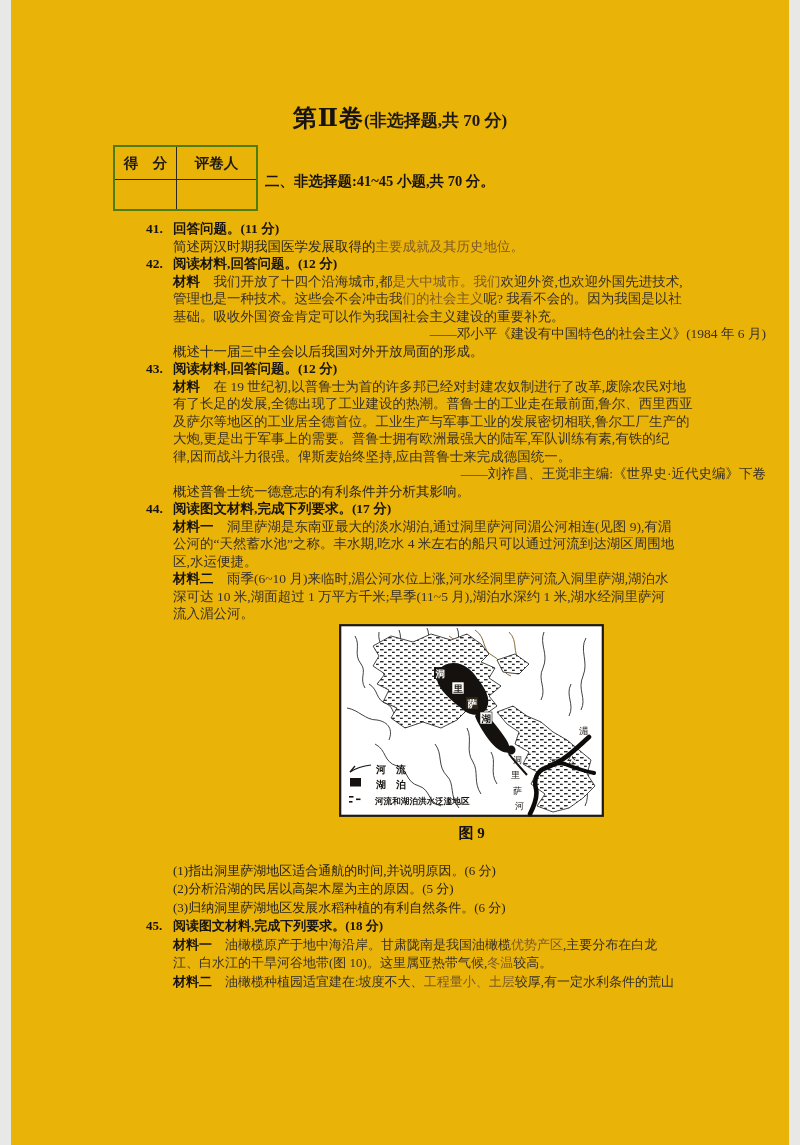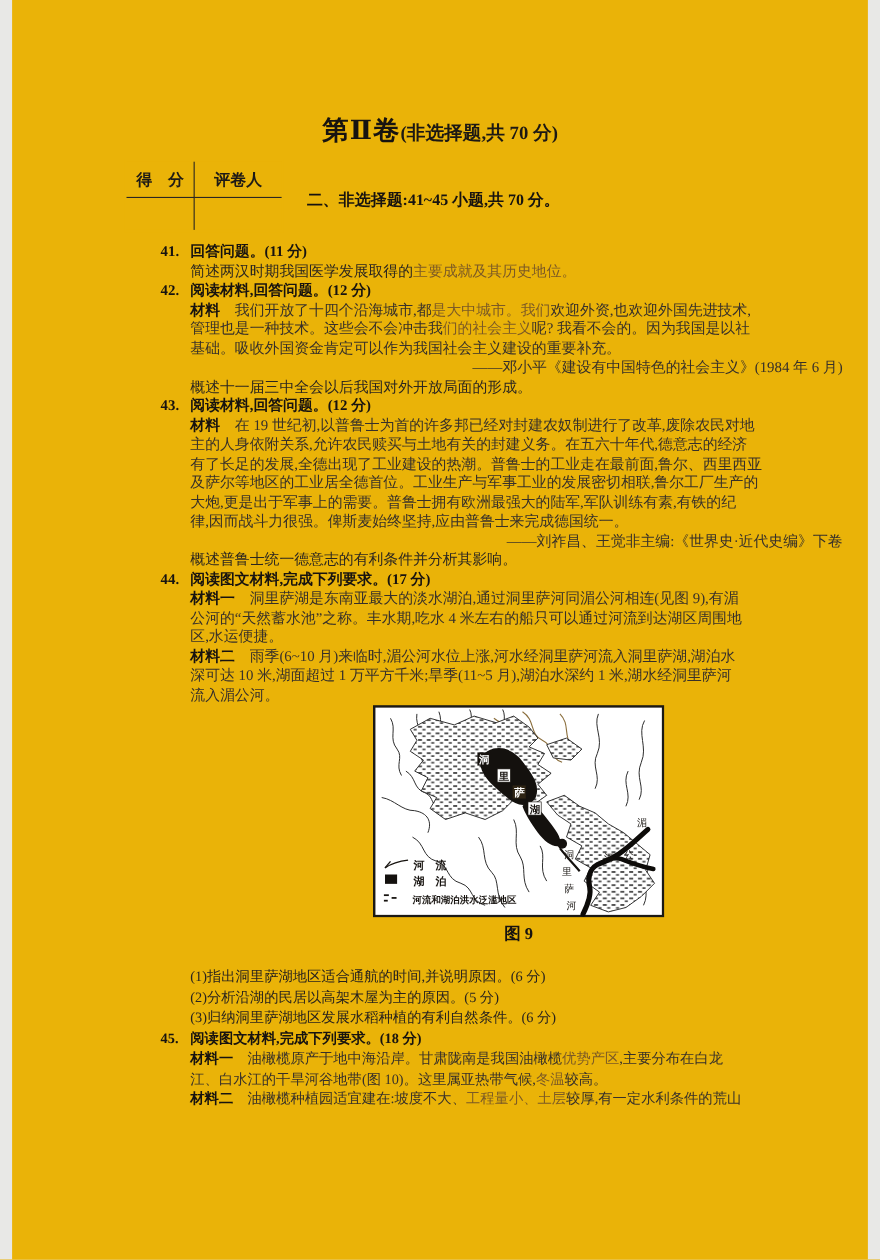--- a/index.html
+++ b/index.html
@@ -13,30 +13,30 @@
     font-family:"Liberation Serif","DejaVu Serif",serif;
     color:#211d1a;
   }
   
   .title{position:absolute;top:102px;left:0;width:100%;text-align:center;white-space:nowrap;}
   .title .main{font-size:24px;font-weight:bold;color:#171310;letter-spacing:1px;}
   .title .paren{font-size:17px;font-weight:bold;color:#1c1814;}
   
   .score-table{
     position:absolute;left:102px;top:145px;width:145px;height:66px;
-    border:2px solid #eab308;box-sizing:border-box;
+    border:2px solid #4d7c0f;box-sizing:border-box;
     display:grid;grid-template-columns:62px 1fr;grid-template-rows:33px 1fr;
   }
   .score-table .cell{border-right:1.5px solid #2a2622;border-bottom:1.5px solid #2a2622;
     display:flex;align-items:center;justify-content:center;
     font-size:14.5px;font-weight:bold;color:#1e1a16;}
   .score-table .cell.last-col{border-right:none;}
   .score-table .cell.last-row{border-bottom:none;}
   
-  .section-heading{position:absolute;left:268px;top:172px;font-size:14.5px;font-weight:bold;color:#171310;white-space:nowrap;}
+  .section-heading{position:absolute;left:254px;top:172px;font-size:14.5px;font-weight:bold;color:#171310;white-space:nowrap;}
   
   .content{position:absolute;left:95px;top:220px;width:624px;margin-left:40px;}
   .ln{height:17.5px;line-height:17.5px;font-size:13.5px;white-space:nowrap;color:#2b2620;}
   .ln2{height:18.5px;line-height:18.5px;font-size:13px;white-space:nowrap;color:#28231e;}
   .ind{padding-left:27px;}
   .qnum{display:inline-block;width:27px;font-weight:bold;color:#171310;}
   .qhead{font-weight:bold;color:#171310;}
   .kai{color:#37302a;}
   .attr{text-align:right;padding-right:4px;}
   .b{font-weight:bold;color:#171310;}
@@ -74,21 +74,20 @@
 
     <div class="ln"><span class="qnum">42.</span><span class="qhead">阅读材料,回答问题。(12 分)</span></div>
     <div class="ln ind kai"><span class="b">材料</span><span>　我们开放了十四个沿海城市,都</span><span class="em">是大中城市。我们</span><span>欢迎外资,也欢迎外国先进技术,</span></div>
     <div class="ln ind kai"><span>管理也是一种技术。这些会不会冲击我</span><span class="em">们的社会主义</span><span>呢? 我看不会的。因为我国是以社</span></div>
     <div class="ln ind kai"><span>基础。吸收外国资金肯定可以作为我国社会主义建设的重要补充。</span></div>
     <div class="ln ind kai attr">——邓小平《建设有中国特色的社会主义》(1984 年 6 月)</div>
     <div class="ln ind">概述十一届三中全会以后我国对外开放局面的形成。</div>
 
     <div class="ln"><span class="qnum">43.</span><span class="qhead">阅读材料,回答问题。(12 分)</span></div>
     <div class="ln ind kai"><span class="b">材料</span><span>　在 19 世纪初,以普鲁士为首的许多邦已经对封建农奴制进行了改革,废除农民对地</span></div>
-    <div class="ln ind kai"><span>主的人身依附关系,允许农民赎买与土地有关的封建义务。在五六十年代,德意志的经济</span></div>
     <div class="ln ind kai"><span>有了长足的发展,全德出现了工业建设的热潮。普鲁士的工业走在最前面,鲁尔、西里西亚</span></div>
     <div class="ln ind kai"><span>及萨尔等地区的工业居全德首位。工业生产与军事工业的发展密切相联,鲁尔工厂生产的</span></div>
     <div class="ln ind kai"><span>大炮,更是出于军事上的需要。普鲁士拥有欧洲最强大的陆军,军队训练有素,有铁的纪</span></div>
     <div class="ln ind kai"><span>律,因而战斗力很强。俾斯麦始终坚持,应由普鲁士来完成德国统一。</span></div>
     <div class="ln ind kai attr">——刘祚昌、王觉非主编:《世界史·近代史编》下卷</div>
     <div class="ln ind">概述普鲁士统一德意志的有利条件并分析其影响。</div>
 
     <div class="ln"><span class="qnum">44.</span><span class="qhead">阅读图文材料,完成下列要求。(17 分)</span></div>
     <div class="ln ind kai"><span class="b">材料一</span><span>　洞里萨湖是东南亚最大的淡水湖泊,通过洞里萨河同湄公河相连(见图 9),有湄</span></div>
     <div class="ln ind kai"><span>公河的“天然蓄水池”之称。丰水期,吃水 4 米左右的船只可以通过河流到达湖区周围地</span></div>

